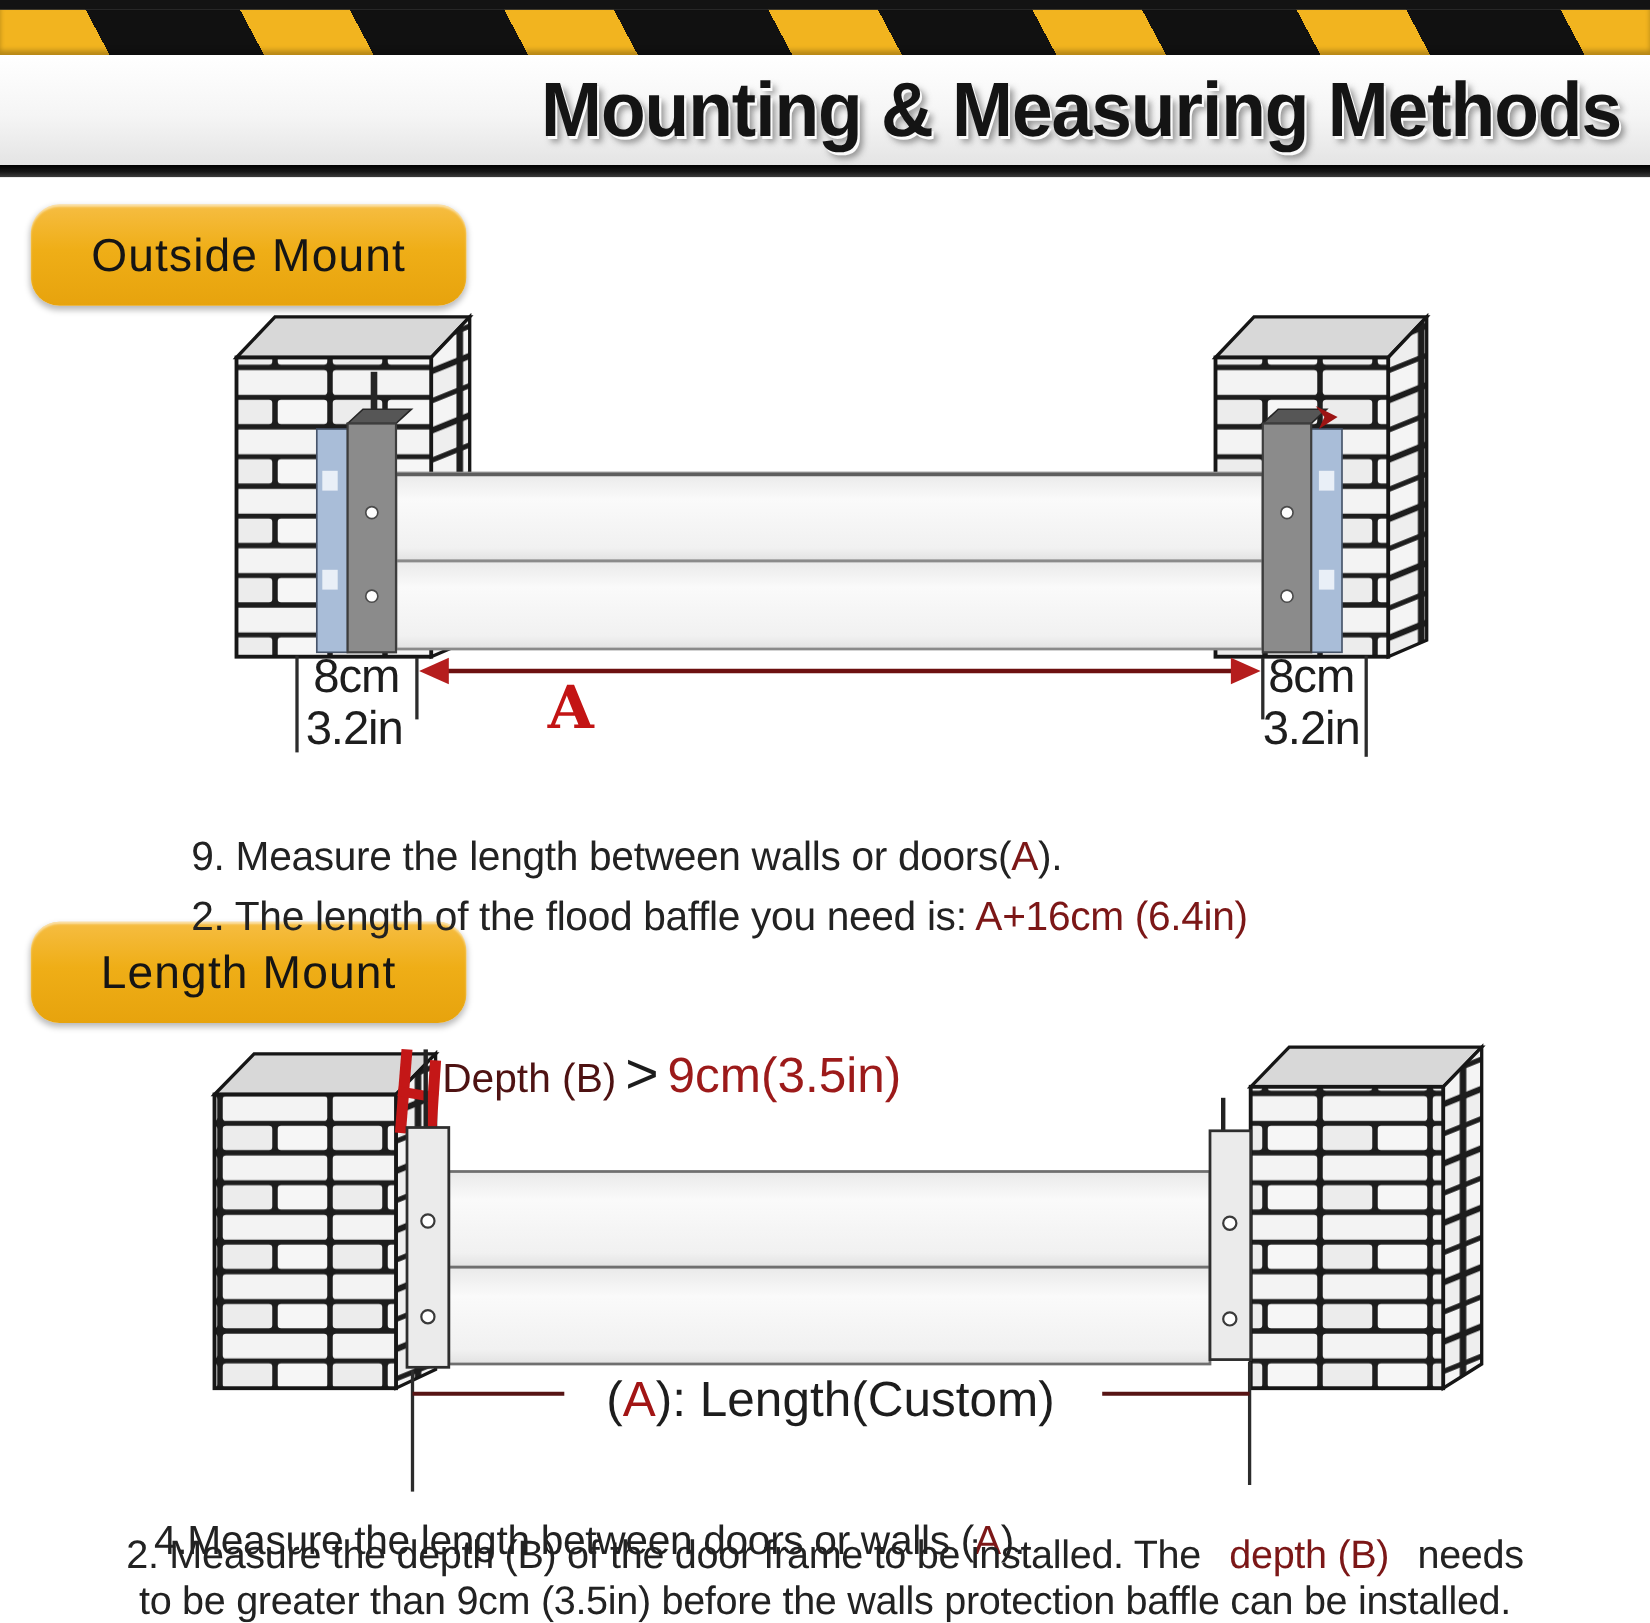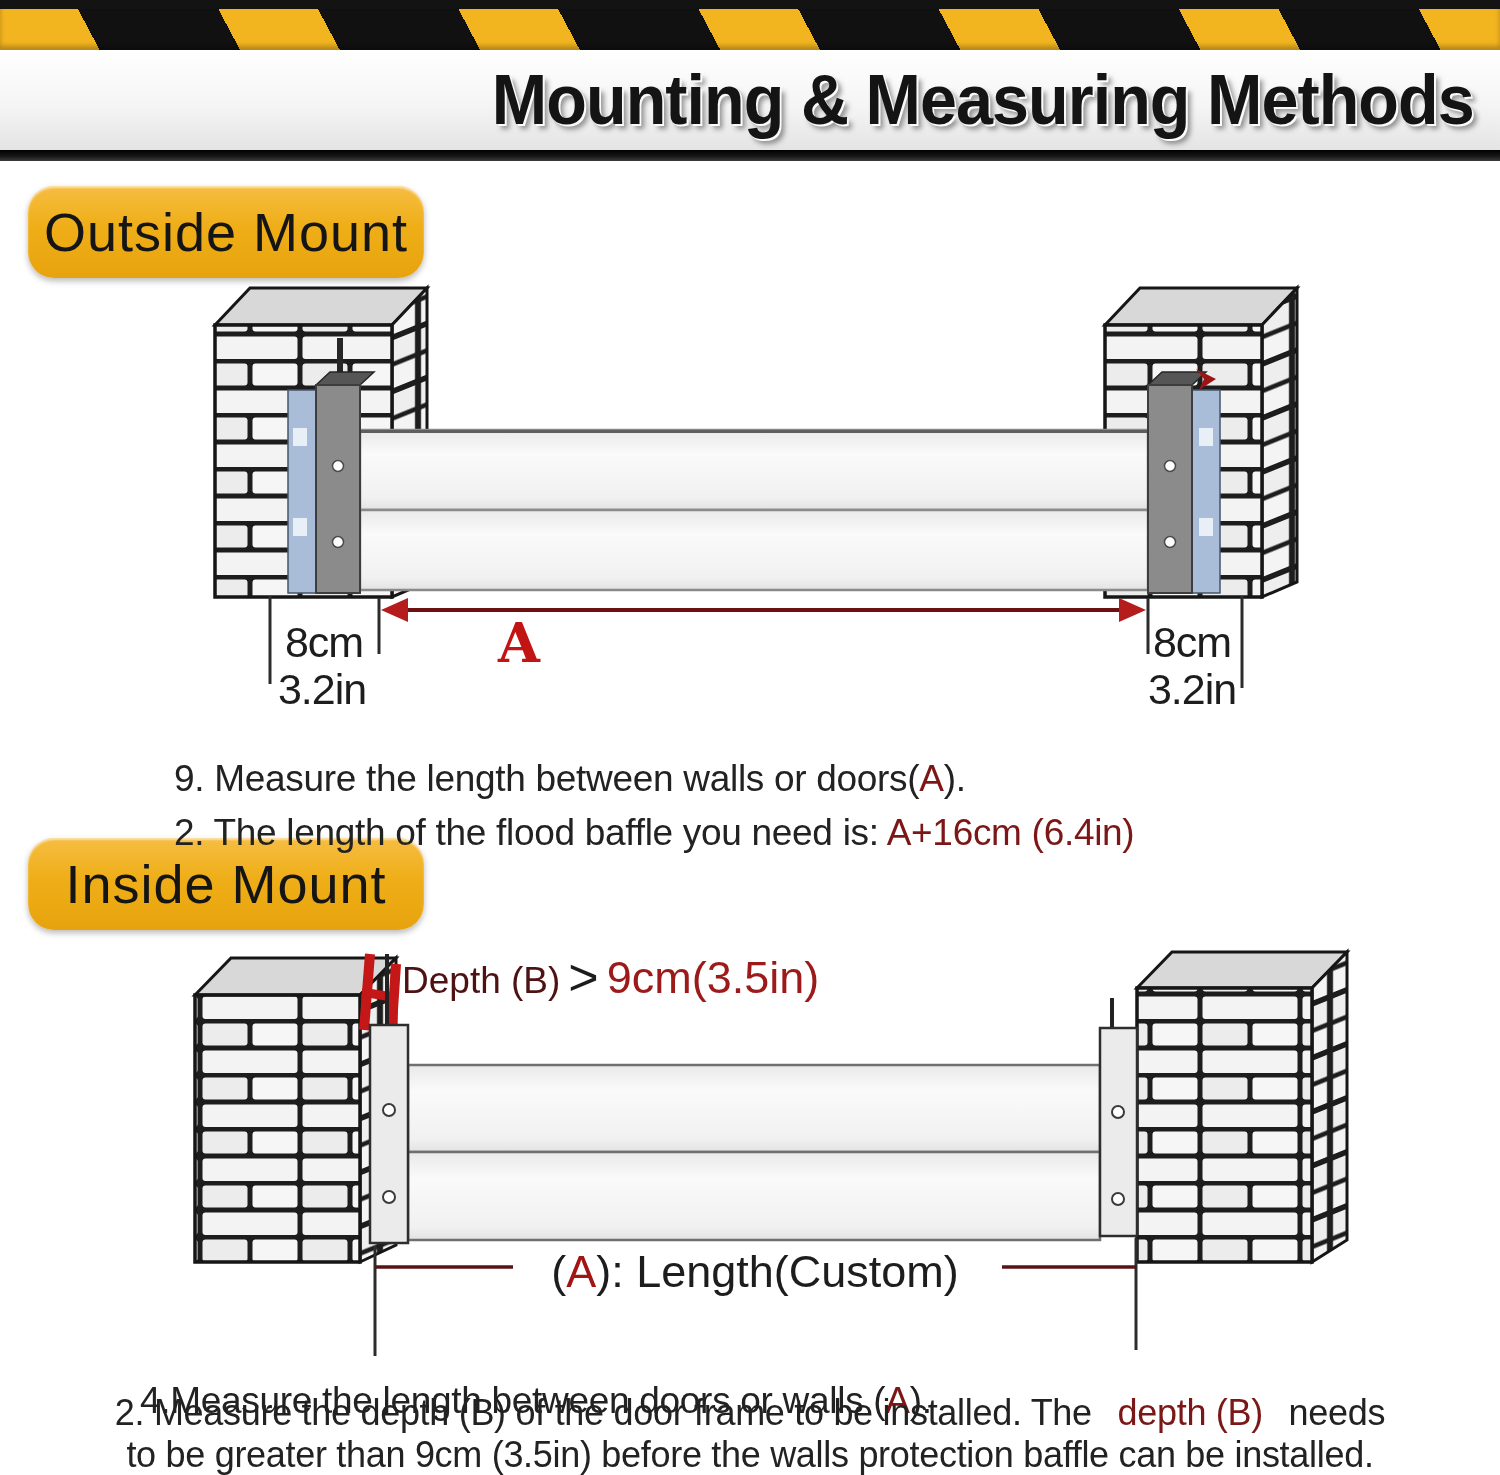--- a/index.html
+++ b/index.html
@@ -25,26 +25,26 @@
   }
   .hdr-black-bottom{position:absolute;left:0;top:150px;width:100%;height:11px;
     background:linear-gradient(180deg,#000000 0%,#161616 55%,#3c3c3c 100%);}
   
   .badge{
     position:absolute;left:28px;width:396px;height:92px;border-radius:26px;z-index:2;
     background:linear-gradient(180deg,#f6bd42 0%,#efae17 45%,#e7a30d 100%);
     display:flex;align-items:center;justify-content:center;
     box-shadow:0 3px 6px rgba(0,0,0,.28), inset 0 2px 2px rgba(255,255,255,.55);
   }
-  .badge-text{font-size:54px;color:#151515;letter-spacing:1px;white-space:nowrap;}
+  .badge-text{font-size:42px;color:#151515;letter-spacing:1px;white-space:nowrap;}
   
   .diag{position:absolute;left:0;width:1500px;z-index:1;}
   
   .dim-txt{position:absolute;font-size:43px;line-height:1;color:#1d1d1d;text-align:center;
-    letter-spacing:-1px;z-index:3;margin-top:27px;}
+    letter-spacing:-1px;z-index:3;}
   .span-label{position:absolute;display:flex;align-items:baseline;z-index:3;white-space:pre;}
   .big-a{font-family:"DejaVu Serif",serif;font-size:54px;font-weight:700;color:#c31414;line-height:1;}
   .span-rest{font-size:39px;color:#1e1e1e;}
   .span-label2{position:absolute;font-size:45px;color:#1d1d1d;text-align:center;z-index:3;white-space:nowrap;}
   .span-label2 .red-a2{color:#a21515;}
   .depth-note{position:absolute;display:flex;align-items:baseline;gap:8px;z-index:3;white-space:nowrap;}
   .depth-label{font-size:37px;color:#4e1212;}
   .depth-gt{font-size:52px;color:#1c1c1c;line-height:0.8;align-self:center;}
   .depth-value{font-size:45px;color:#9c1a1a;}
   
@@ -151,21 +151,21 @@
   </div>
 
   <div class="step" style="left:134px;top:716px;">
     <span>9. Measure the length between walls or doors(</span><span class="red">A</span><span>).</span>
   </div>
   <div class="step" style="left:134px;top:770px;">
     <span>2. The length of the flood baffle you need is: </span><span class="red">A+16cm (6.4in)</span><span></span>
   </div>
 
   <div class="badge" style="top:838px;">
-    <span class="badge-text">Inside Mount</span>
+    <span class="badge-text">Length Mount</span>
   </div>
 
   <svg class="diag" style="top:940px;height:430px;" viewBox="0 0 1500 430">
     <g>
       <polygon points="195,55 231,18 396,18 360,55" fill="#d8d8d8" stroke="#161616" stroke-width="3"></polygon>
       <polygon points="360,55 396,18 396,305 360,322" fill="url(#brickSide)" stroke="#161616" stroke-width="3"></polygon>
       <rect x="195" y="55" width="165" height="267" fill="url(#brick)" stroke="#161616" stroke-width="3.5"></rect>
     </g>
     <g>
       <polygon points="1137,48 1172,12 1347,12 1312,48" fill="#d8d8d8" stroke="#161616" stroke-width="3"></polygon>

